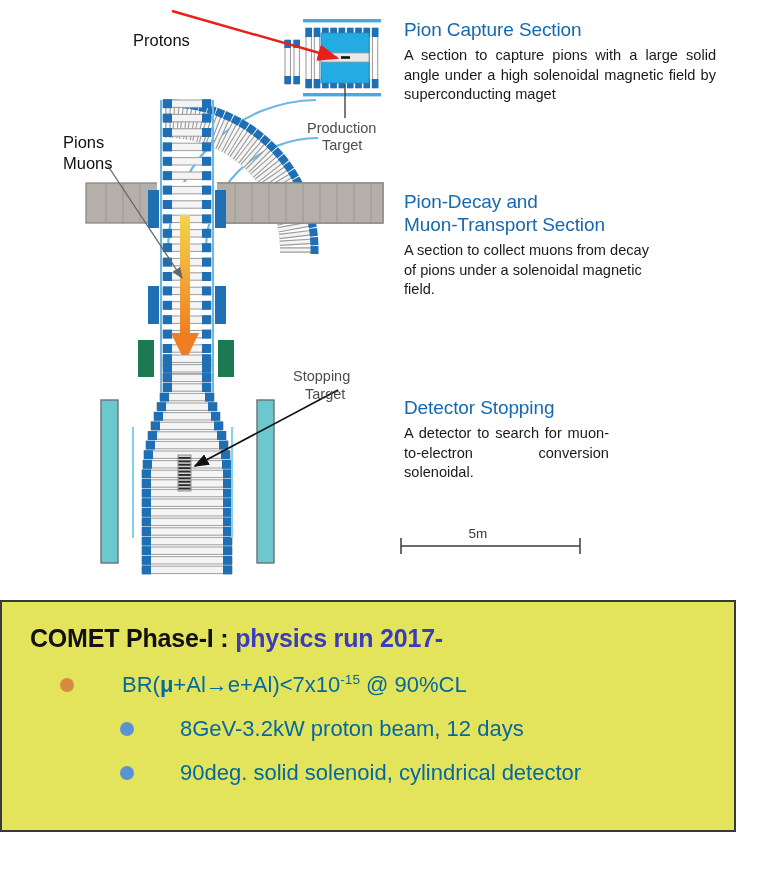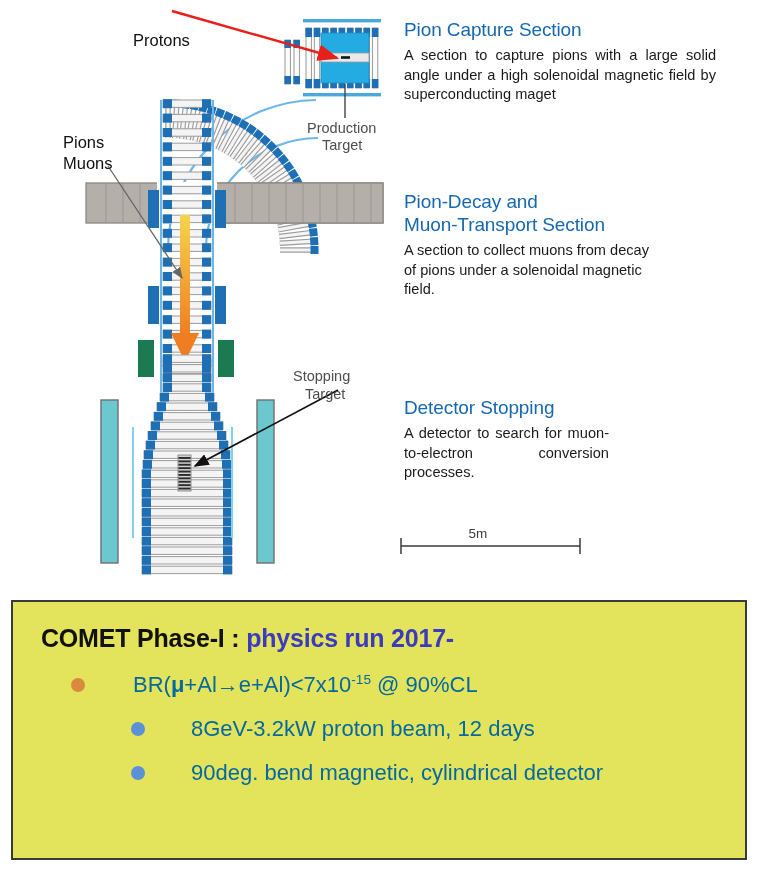--- a/index.html
+++ b/index.html
@@ -27,21 +27,21 @@
     text-align:justify;
   }
   .note p.nojust{text-align:left;}
 
   #note-capture{left:404px;top:18px;}
   #note-transport{left:404px;top:190px;width:250px;}
   #note-detector{left:404px;top:396px;width:205px;}
 
   
   #summary{
-    position:absolute;left:11px;top:600px;width:736px;height:260px;
+    position:absolute;left:0;top:600px;width:736px;height:232px;
     background:#e4e35c;border:2px solid #3a3a3a;box-sizing:border-box;
   }
   #summary .title{
     margin:22px 0 0 28px;font-size:25px;font-weight:bold;color:#111111;
     letter-spacing:-0.2px;white-space:nowrap;
   }
   #summary .title .hl{color:#3b3bbf;}
   ul.blist{list-style:none;margin:0;padding:0;}
   ul.blist li{
     position:relative;display:flex;align-items:center;
@@ -450,36 +450,36 @@
   <div class="note" id="note-transport">
     <h2>
       <span>Pion-Decay and</span><br>
       <span>Muon-Transport Section</span>
     </h2>
     <p class="nojust">A section to collect muons from decay of pions under a solenoidal magnetic field.</p>
   </div>
 
   <div class="note" id="note-detector">
     <h2>Detector Stopping</h2>
-    <p>A detector to search for muon-to-electron conversion processes.</p>
+    <p>A detector to search for muon-to-electron conversion solenoidal.</p>
   </div>
 
   <div id="summary">
     <div class="title">
       <span>COMET Phase-I : </span><span class="hl">physics run 2017-</span>
     </div>
     <ul class="blist" id="summary-bullets">
         <li class="lvl1">
           <span class="bdot" style="background: rgb(217, 138, 62);"></span>
           <span class="btext"><span>BR(</span><span class="mu">μ</span><span>+Al→e+Al)&lt;7x10</span><sup>-15</sup><span> @ 90%CL</span></span>
         </li>
         <li class="lvl2">
           <span class="bdot" style="background: rgb(91, 146, 214);"></span>
           <span class="btext"><span>8GeV-3.2kW proton beam, 12 days</span></span>
         </li>
         <li class="lvl2">
           <span class="bdot" style="background: rgb(91, 146, 214);"></span>
-          <span class="btext"><span>90deg. bend magnetic, cylindrical detector</span></span>
+          <span class="btext"><span>90deg. solid solenoid, cylindrical detector</span></span>
         </li>
       </ul>
   </div>
 
 </div>
 
 </body></html>

